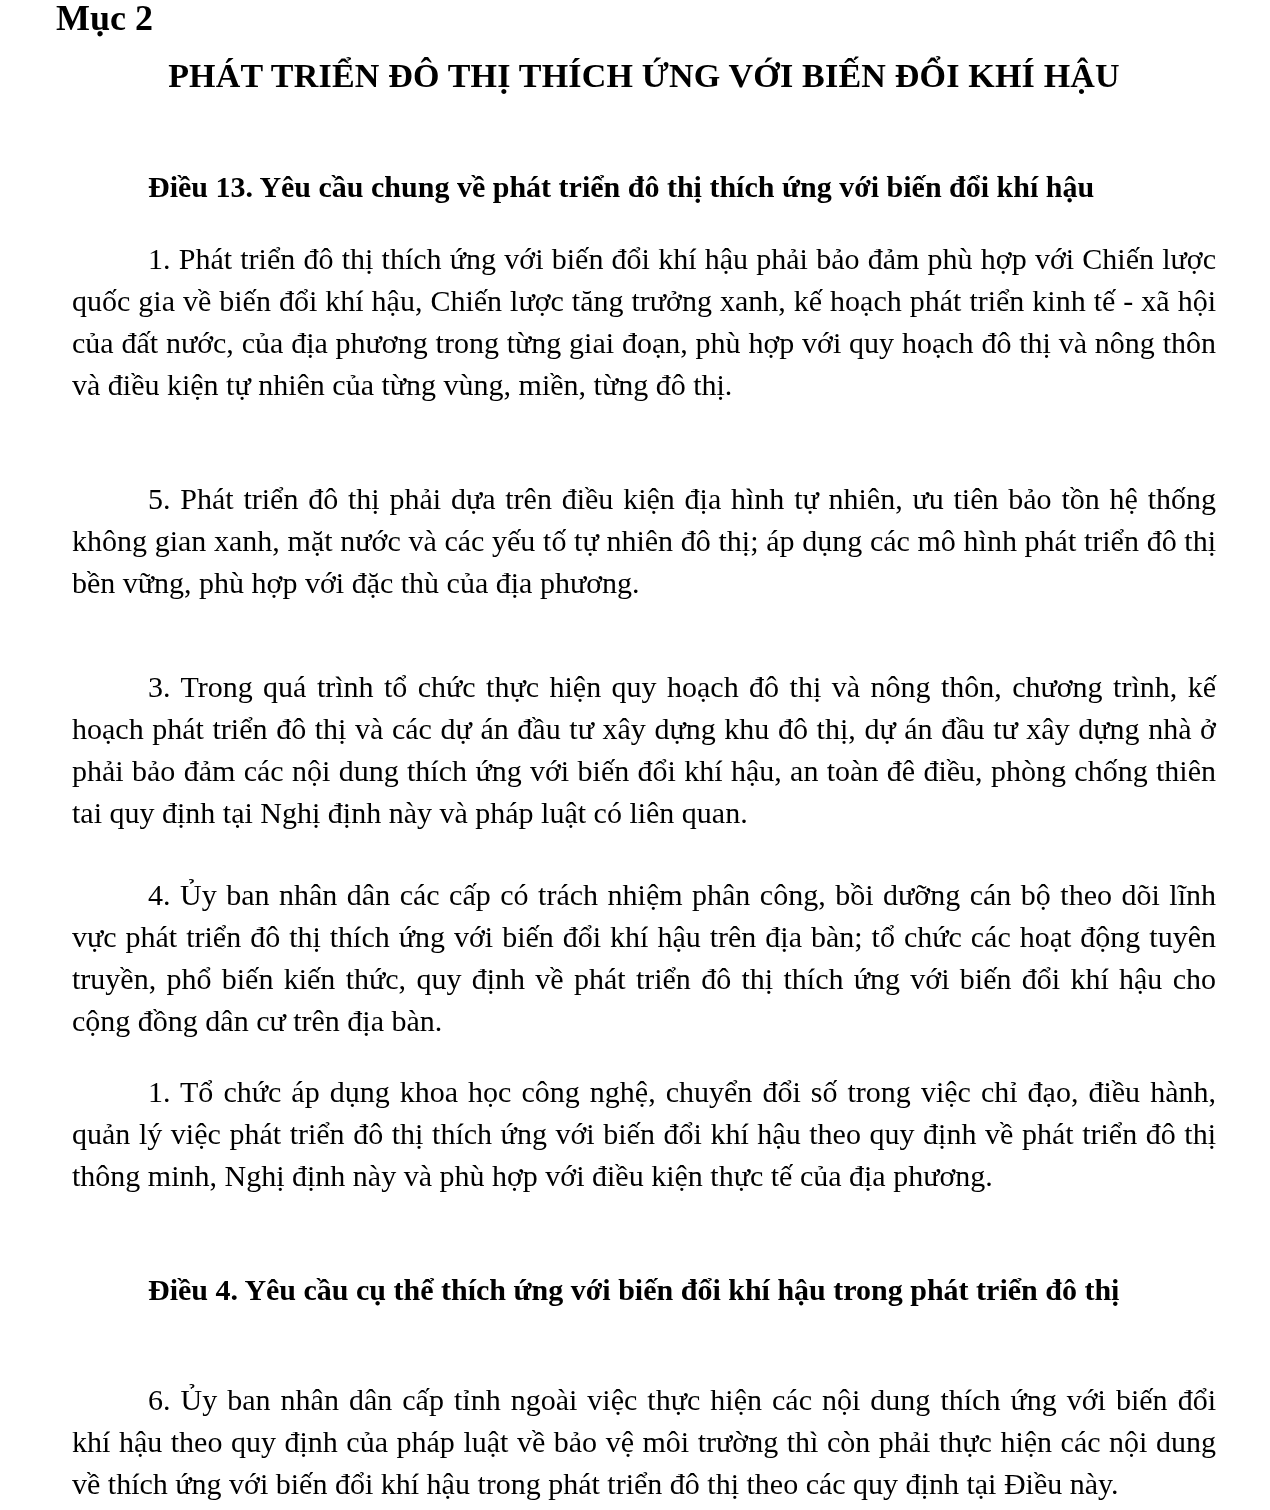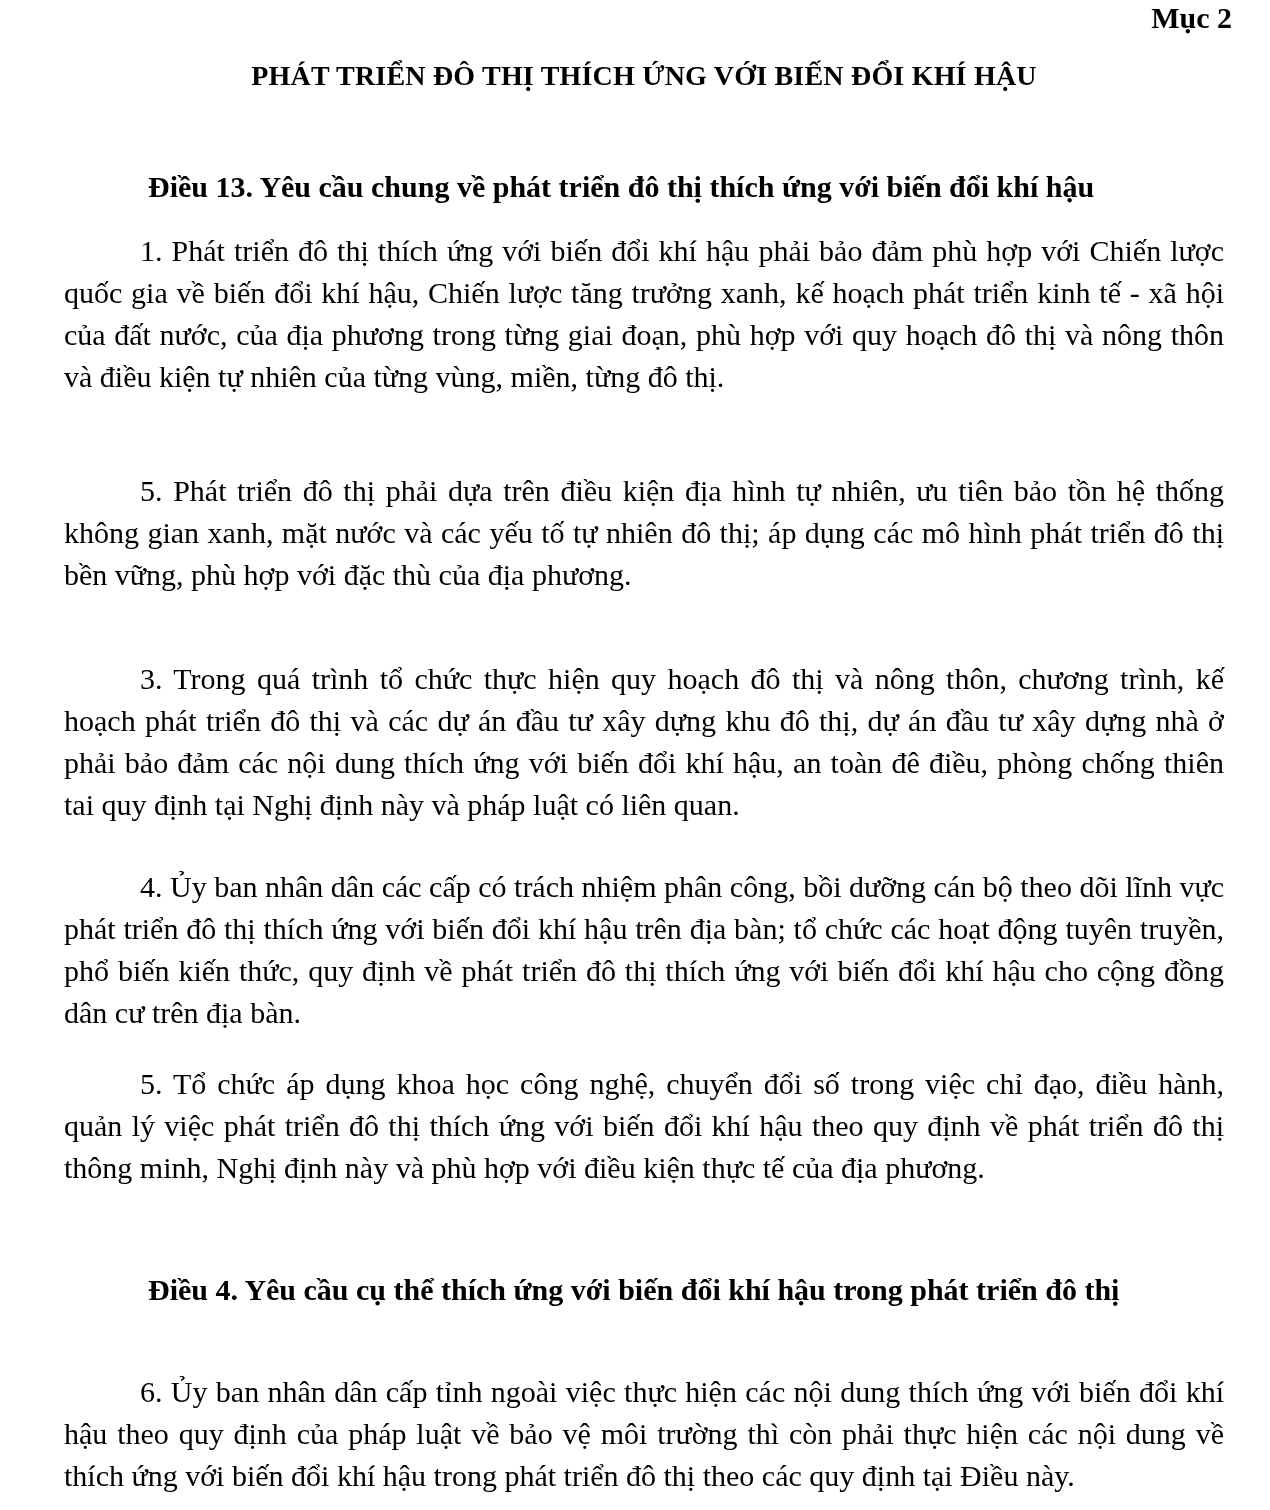--- a/index.html
+++ b/index.html
@@ -3,35 +3,35 @@
 <meta charset="utf-8">
 <style>
   html, body { margin: 0; padding: 0; background: #ffffff; }
   body {
     width: 1270px; height: 1510px; overflow: hidden; position: relative;
     font-family: "Liberation Serif", "DejaVu Serif", serif;
     color: #000;
   }
   .page { position: absolute; left: 56px; top: 0; width: 1176px; }
   .section-label {
-    text-align: right; font-weight: bold; font-size: 30px;
+    text-align: left; font-weight: bold; font-size: 36px;
     position: absolute; left: 0; width: 1176px; top: 0px; line-height: 36px;
   }
   .section-title {
-    text-align: center; font-weight: bold; font-size: 28px;
+    text-align: center; font-weight: bold; font-size: 34px;
     position: absolute; left: 0; width: 1176px; top: 54px; line-height: 44px;
     letter-spacing: 0.2px;
   }
   .heading {
     font-weight: bold; font-size: 30px; line-height: 42px; text-align: justify;
     text-indent: 76px; margin: 16px;
   }
   .para {
     font-size: 30px; line-height: 42px; text-align: justify; text-align-last: left;
-    text-indent: 76px; margin: 8px;
+    text-indent: 76px; margin: 16px;
   }
   .block { position: absolute; left: 0; width: 1176px; }
 </style>
 </head>
 <body>
 
 <div class="page">
   <div class="section-label">Mục 2</div>
   <div class="section-title">PHÁT TRIỂN ĐÔ THỊ THÍCH ỨNG VỚI BIẾN ĐỔI KHÍ HẬU</div>
 
@@ -45,21 +45,21 @@
   <div class="block" style="top:462px;">
     <p class="para">5. Phát triển đô thị phải dựa trên điều kiện địa hình tự nhiên, ưu tiên bảo tồn hệ thống không gian xanh, mặt nước và các yếu tố tự nhiên đô thị; áp dụng các mô hình phát triển đô thị bền vững, phù hợp với đặc thù của địa phương.</p>
   </div>
   <div class="block" style="top:650px;">
     <p class="para">3. Trong quá trình tổ chức thực hiện quy hoạch đô thị và nông thôn, chương trình, kế hoạch phát triển đô thị và các dự án đầu tư xây dựng khu đô thị, dự án đầu tư xây dựng nhà ở phải bảo đảm các nội dung thích ứng với biến đổi khí hậu, an toàn đê điều, phòng chống thiên tai quy định tại Nghị định này và pháp luật có liên quan.</p>
   </div>
   <div class="block" style="top:858px;">
     <p class="para">4. Ủy ban nhân dân các cấp có trách nhiệm phân công, bồi dưỡng cán bộ theo dõi lĩnh vực phát triển đô thị thích ứng với biến đổi khí hậu trên địa bàn; tổ chức các hoạt động tuyên truyền, phổ biến kiến thức, quy định về phát triển đô thị thích ứng với biến đổi khí hậu cho cộng đồng dân cư trên địa bàn.</p>
   </div>
   <div class="block" style="top:1055px;">
-    <p class="para">5. Tổ chức áp dụng khoa học công nghệ, chuyển đổi số trong việc chỉ đạo, điều hành, quản lý việc phát triển đô thị thích ứng với biến đổi khí hậu theo quy định về phát triển đô thị thông minh, Nghị định này và phù hợp với điều kiện thực tế của địa phương.</p>
+    <p class="para">1. Tổ chức áp dụng khoa học công nghệ, chuyển đổi số trong việc chỉ đạo, điều hành, quản lý việc phát triển đô thị thích ứng với biến đổi khí hậu theo quy định về phát triển đô thị thông minh, Nghị định này và phù hợp với điều kiện thực tế của địa phương.</p>
   </div>
 
   <div class="block" style="top:1253px;">
     <p class="heading">Điều 4. Yêu cầu cụ thể thích ứng với biến đổi khí hậu trong phát triển đô thị</p>
   </div>
   <div class="block" style="top:1363px;">
     <p class="para">6. Ủy ban nhân dân cấp tỉnh ngoài việc thực hiện các nội dung thích ứng với biến đổi khí hậu theo quy định của pháp luật về bảo vệ môi trường thì còn phải thực hiện các nội dung về thích ứng với biến đổi khí hậu trong phát triển đô thị theo các quy định tại Điều này.</p>
   </div>
 </div>
 

